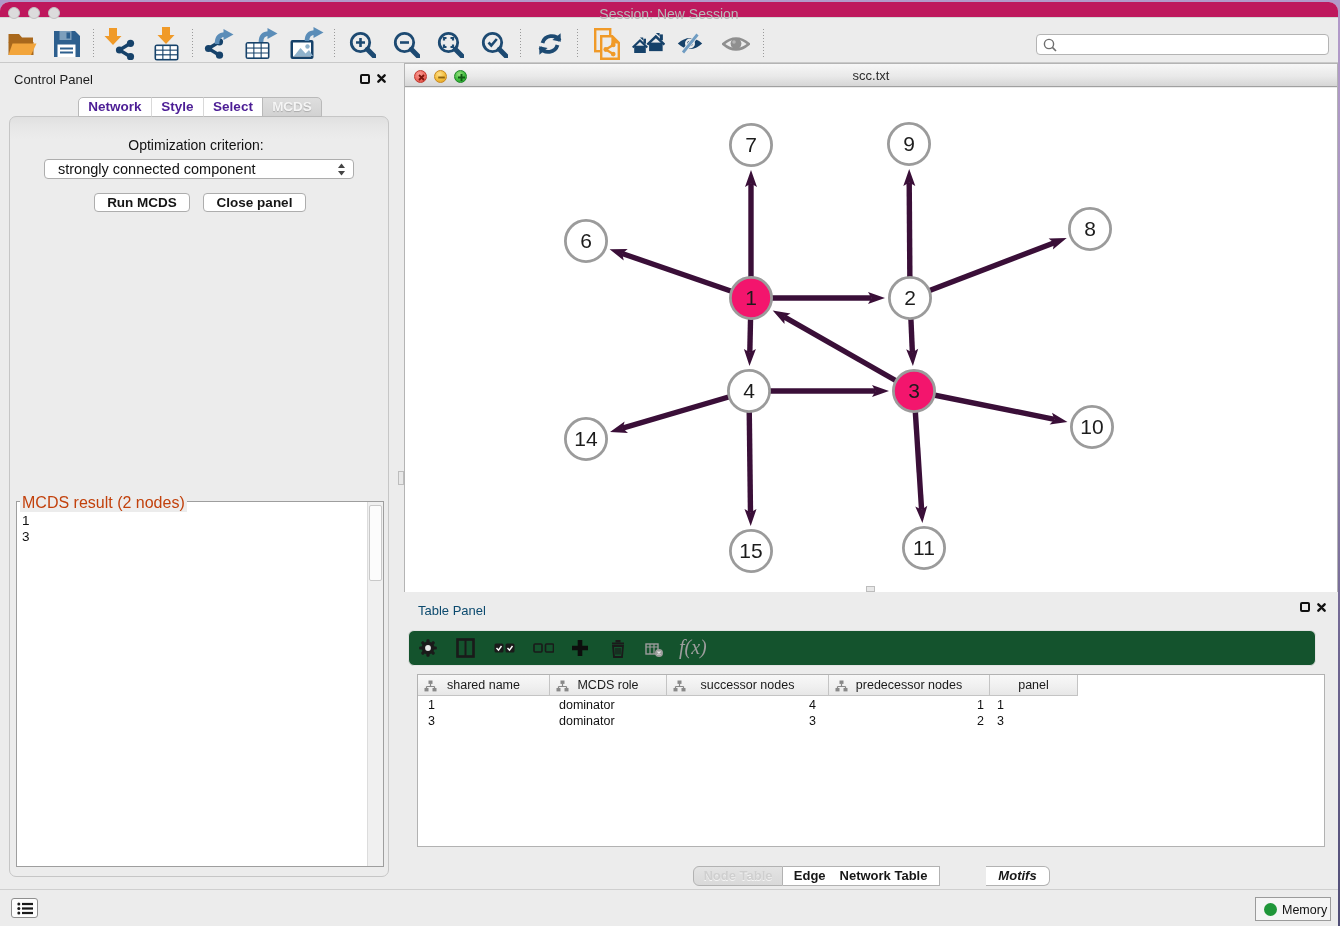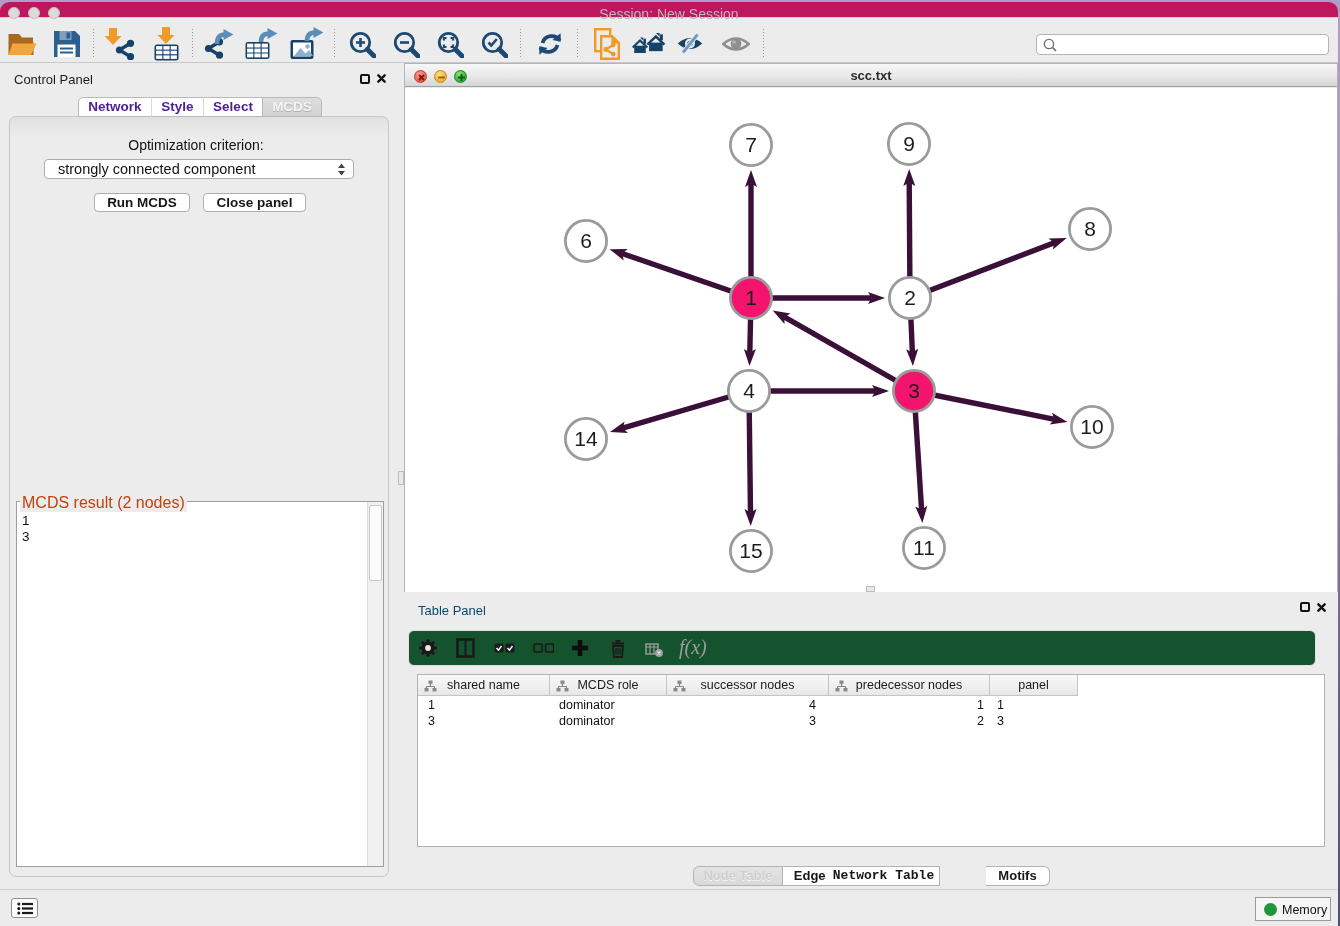--- a/index.html
+++ b/index.html
@@ -26,21 +26,21 @@
 #dropdown{position:absolute;left:44px;top:159px;width:310px;height:20px;background:#fff;border:1px solid #adadad;border-radius:4px;font-size:14.5px;color:#111;line-height:18px;padding-left:13px}
 .cbtn{position:absolute;top:193px;height:19px;background:#fff;border:1px solid #adadad;border-radius:4px;font-size:13.5px;font-weight:bold;color:#151515;text-align:center;line-height:17px}
 #mcdsbox{position:absolute;left:16px;top:501px;width:368px;height:366px;background:#fff;border:1px solid #9e9e9e}
 #mcdslegend{position:absolute;left:20px;top:494px;background:#ececec;padding:0 2px;font-size:16px;color:#c2410c}
 #mcdsvals{position:absolute;left:22px;top:513px;font-size:13.5px;color:#111;line-height:16px}
 #mcdsscroll{position:absolute;left:367px;top:502px;width:16px;height:364px;background:#f0f0f0;border-left:1px solid #dcdcdc}
 #mcdsthumb{position:absolute;left:1px;top:3px;width:13px;height:76px;background:#fcfcfc;border:1px solid #c9c9c9;border-radius:2px}
 
 #netwin{position:absolute;left:404px;top:63px;width:934px;height:529px;border:1px solid #b4b4b4}
 #nettitle{position:absolute;left:0;top:0;width:932px;height:23px;background:linear-gradient(180deg,#f7f7f7 0,#e9e9e9 55%,#d6d6d6 100%);border-bottom:1px solid #a0a0a0}
-#netname{position:absolute;top:4px;left:0;width:100%;text-align:center;font-size:13px;font-weight:bold;color:#2b2b2b}
+#netname{position:absolute;top:4px;left:0;width:100%;text-align:center;font-size:13px;font-weight:normal;color:#2b2b2b}
 #netcanvas{position:absolute;left:0;top:24px;width:932px;height:504px;background:#fff}
 .mbtn{position:absolute;top:6px;width:13px;height:13px;border-radius:50%}.mbtn svg{display:block;margin:-0.5px 0 0 -0.5px}
 
 #tp-head{position:absolute;left:404px;top:597px;width:934px;height:30px}
 #tp-title{position:absolute;left:14px;top:6px;font-size:13px;color:#0c4a6e}
 #tp-toolbar{position:absolute;left:408px;top:630px;width:908px;height:36px;background:#14532d;border:1px solid #e2e2e2;border-radius:6px}
 #tbl{position:absolute;left:417px;top:674px;width:908px;height:173px;background:#fff;border:1px solid #b2b2b2}
 .th{position:absolute;top:0;height:21px;background:linear-gradient(180deg,#f8f8f8 0,#efefef 60%,#e7e7e7 100%);border-right:1px solid #c4c4c4;border-bottom:1px solid #c4c4c4;font-size:12.5px;color:#1a1a1a;text-align:center;line-height:20px}
 .td{position:absolute;font-size:12.5px;color:#111;height:16px;line-height:16px}
 .bbtab{position:absolute;top:866px;height:20px;background:#fff;border:1px solid #b2b2b2;font-size:13px;font-weight:bold;color:#171717;text-align:center;line-height:18px}
@@ -388,22 +388,22 @@
     <div class="td" style="left:411px;top:22px;width:155px;text-align:right">1</div>
     <div class="td" style="left:579px;top:22px">1</div>
     <div class="td" style="left:10px;top:38px">3</div>
     <div class="td" style="left:141px;top:38px">dominator</div>
     <div class="td" style="left:249px;top:38px;width:149px;text-align:right">3</div>
     <div class="td" style="left:411px;top:38px;width:155px;text-align:right">2</div>
     <div class="td" style="left:579px;top:38px">3</div>
   </div>
 <div class="bbtab" style="left:693px;width:90px;border-radius:6px 0 0 6px;background:linear-gradient(180deg,#e3e3e3,#d9d9d9);color:#cfcfcf;text-shadow:0 1px 0 #f5f5f5;">Node Table</div>
 <div class="bbtab" style="left:783px;width:91px;border-left:none;">Edge Table</div>
-<div class="bbtab" style="left:828px;width:112px;border-left:none;font-family:Liberation Mono, monospace;">Network Table</div>
-<div class="bbtab" style="left:986px;width:64px;border-radius:0 6px 6px 0;border-left:none;">Motifs</div>
+<div class="bbtab" style="left:828px;width:112px;border-left:none;">Network Table</div>
+<div class="bbtab" style="left:986px;width:64px;border-radius:0 6px 6px 0;border-left:none;font-style:italic;">Motifs</div>
 <div id="statusbar"></div>
 <div class="abs" style="left:866px;top:586px;width:9px;height:6px;background:#e8e8e8;border:1px solid #bdbdbd"></div>
 <div class="abs" style="left:398px;top:471px;width:6px;height:14px;background:#e8e8e8;border:1px solid #bdbdbd"></div>
 <div id="listbtn">
     <svg class="abs" style="left:5px;top:3px" width="16" height="13" viewBox="0 0 16 13">
       <g fill="#1a1a1a">
         <circle cx="1.8" cy="2" r="1.5"></circle>
         <circle cx="1.8" cy="6.5" r="1.5"></circle>
         <circle cx="1.8" cy="11" r="1.5"></circle>
         <rect x="5" y="0.9" width="11" height="2.2"></rect>

